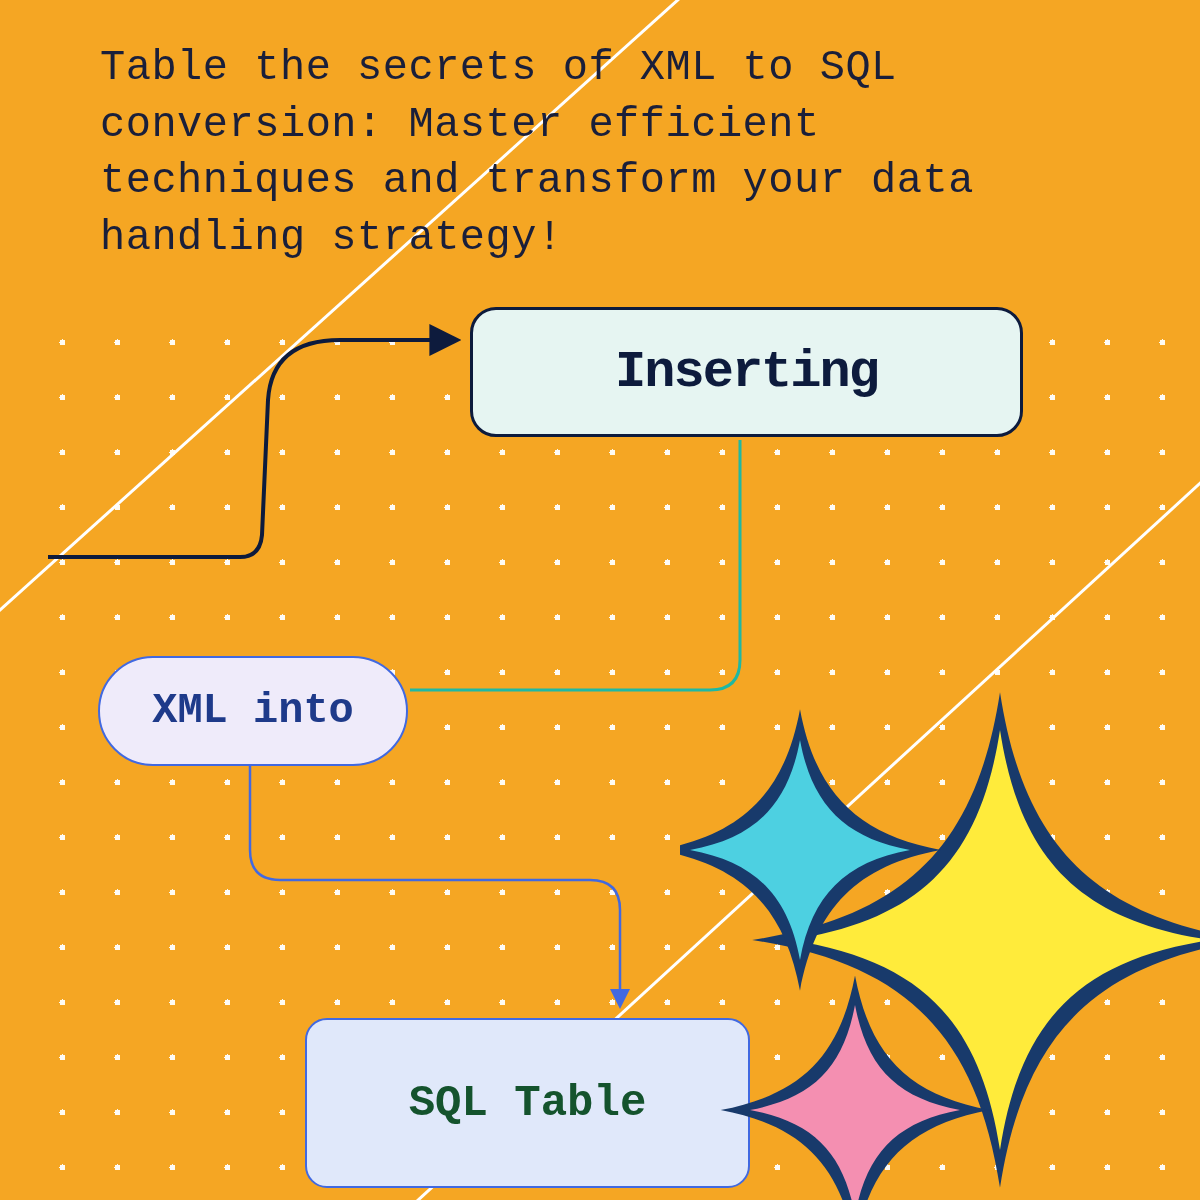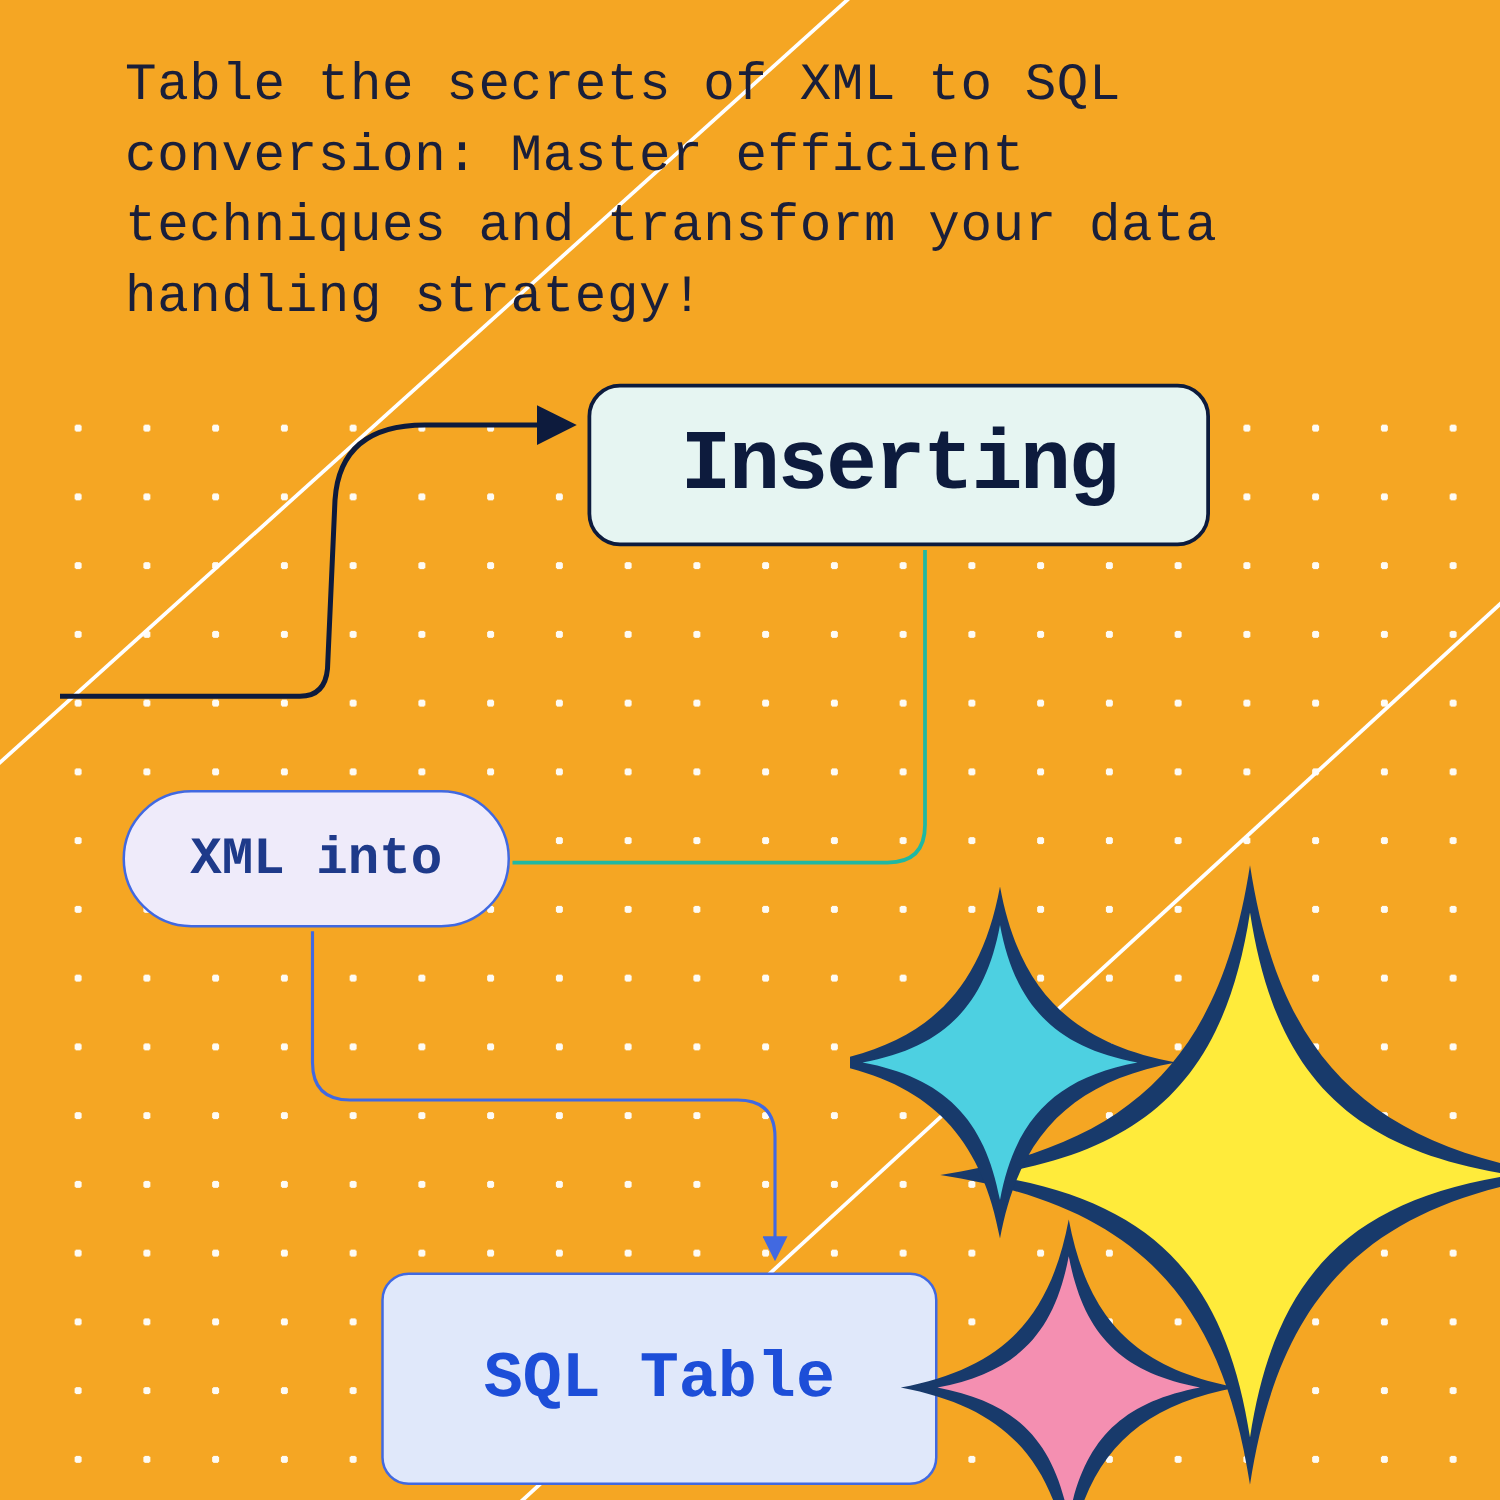--- a/index.html
+++ b/index.html
@@ -42,50 +42,50 @@
     position: absolute;
     display: flex;
     align-items: center;
     justify-content: center;
     font-weight: bold;
     font-family: 'Courier New', monospace;
   }
   .box-inserting {
     top: 307px;
     left: 470px;
-    width: 498px;
+    width: 553px;
     height: 130px;
     background: #E6F5F2;
     border: 3px solid #0d1b3d;
     border-radius: 26px;
     color: #0d1b3d;
-    font-size: 68px;
+    font-size: 52px;
     letter-spacing: -2px;
   }
   .box-xml {
-    top: 632px;
+    top: 656px;
     left: 98px;
     width: 310px;
     height: 110px;
     background: #EFEBFA;
     border: 2px solid #4169E1;
     border-radius: 55px;
     color: #1e3a8a;
     font-size: 42px;
   }
   .box-sql {
     top: 1018px;
     left: 305px;
     width: 445px;
     height: 170px;
     background: #E0E8FA;
     border: 2px solid #4169E1;
     border-radius: 22px;
-    color: #1d4ed8;
-    font-size: 52px;
+    color: #14532d;
+    font-size: 44px;
   }
   .connectors {
     position: absolute;
     top: 0; left: 0;
     width: 1200px; height: 1200px;
     pointer-events: none;
   }
   .sparkles {
     position: absolute;
     bottom: -40px;

